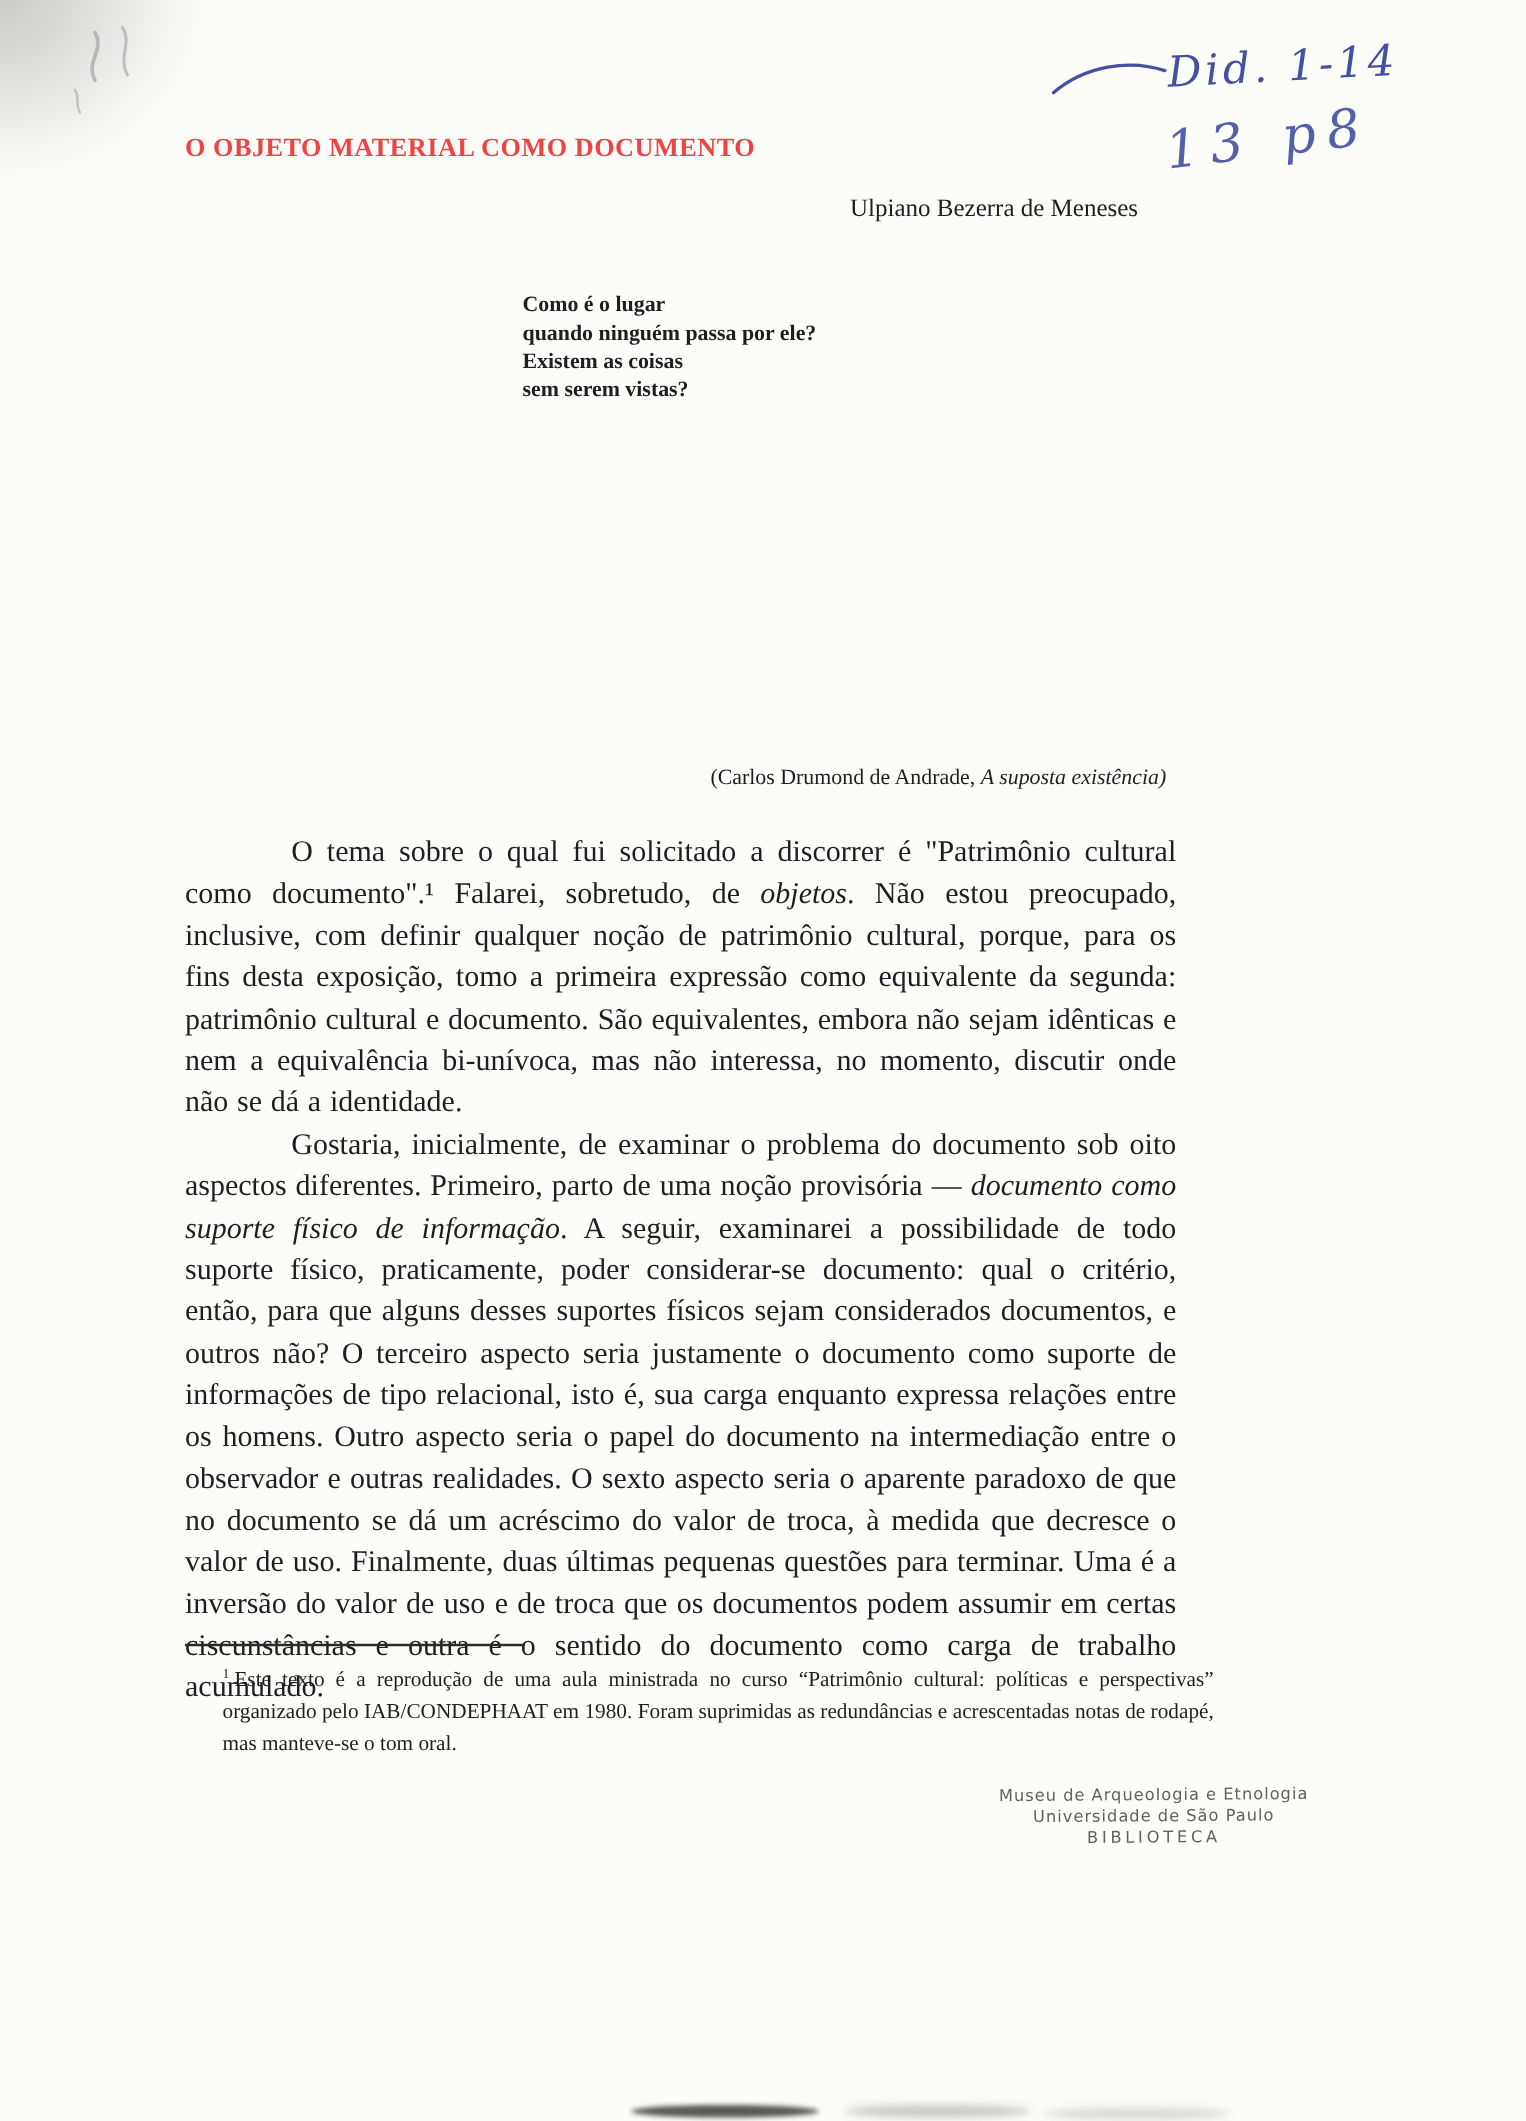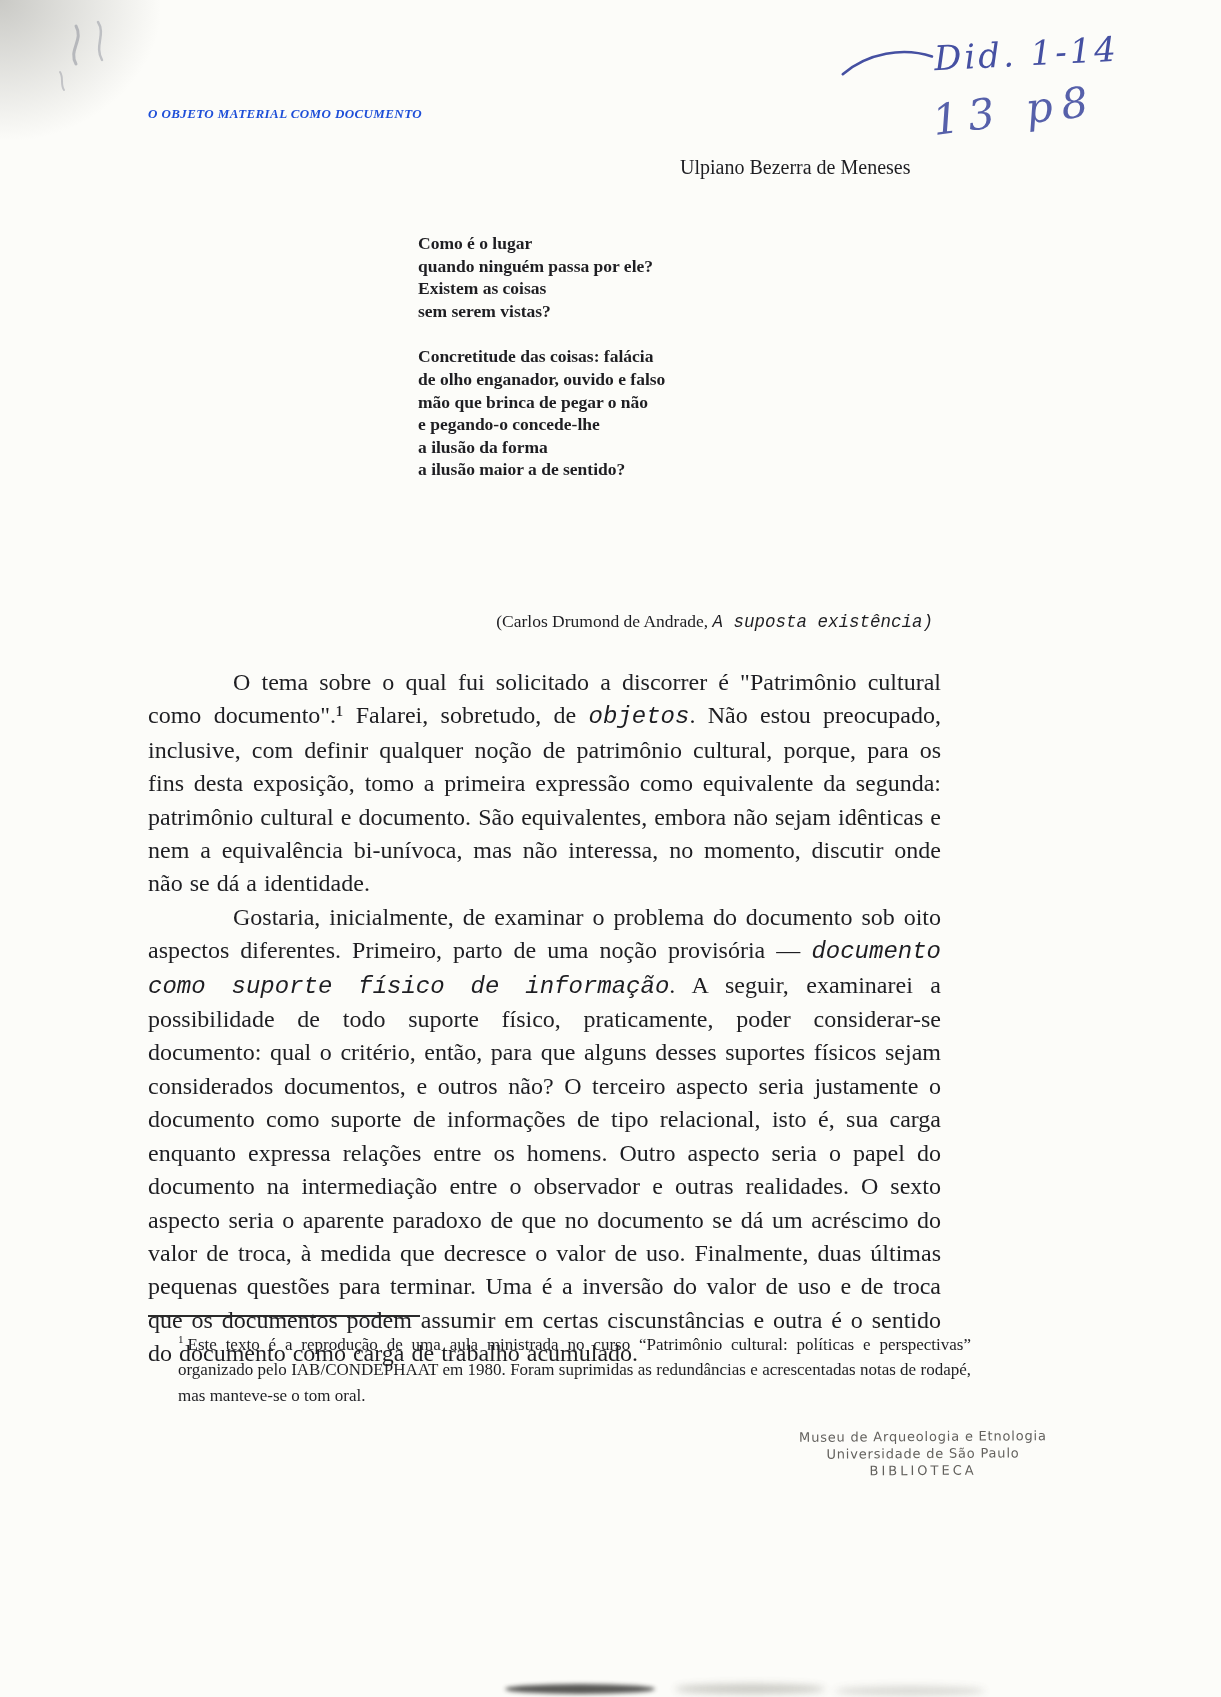--- a/index.html
+++ b/index.html
@@ -40,34 +40,33 @@
   }
   .hw1 svg { margin-right: -2px; }
   .hw2 {
     left: 932px; top: 86px; font-size: 42px; letter-spacing: 9px;
     transform: rotate(-7deg); opacity: 0.9;
   }
 
   
   .title {
     position: absolute; left: 148px; top: 106px;
-    font-size: 13px; font-weight: bold; letter-spacing: 0.4px; color: #1d4ed8;
+    font-size: 21px; font-weight: bold; letter-spacing: 0.4px; color: #ef4444;
     margin: 0;
-    font-style: italic;
   }
   .author { position: absolute; left: 680px; top: 156px; font-size: 20px; }
 
   
   .poem { position: absolute; left: 418px; top: 232px; font-size: 17.5px; line-height: 22.6px; font-weight: bold; }
   .stanza { margin-bottom: 23px; }
   .attribution {
     position: absolute; left: 418px; top: 611px; width: 515px;
     text-align: right; font-size: 17.5px;
   }
-  .it { font-style: italic; font-family: Liberation Mono, monospace; }
+  .it { font-style: italic; }
 
   
   .body-text {
     position: absolute; left: 148px; top: 666px; width: 793px;
     font-size: 24px; line-height: 33.4px; text-align: justify; word-spacing: 1px;
   }
   .para { margin: 0; text-indent: 85px; }
 
   
   .footnote-rule { position: absolute; left: 148px; top: 1315px; width: 272px; height: 2px; background: #2a2a2a; }
@@ -114,28 +113,20 @@
 
   <div class="author">Ulpiano Bezerra de Meneses</div>
 
   <div class="poem" id="poem">
       <div class="stanza">
         <div>Como é o lugar</div>
         <div>quando ninguém passa por ele?</div>
         <div>Existem as coisas</div>
         <div>sem serem vistas?</div>
       </div>
-      <div class="stanza">
-        <div>Concretitude das coisas: falácia</div>
-        <div>de olho enganador, ouvido e falso</div>
-        <div>mão que brinca de pegar o não</div>
-        <div>e pegando-o concede-lhe</div>
-        <div>a ilusão da forma</div>
-        <div>a ilusão maior a de sentido?</div>
-      </div>
     </div>
 
   <div class="attribution" id="attribution"><span>(Carlos Drumond de Andrade, </span><span class="it">A suposta existência)</span></div>
 
   <div class="body-text" id="body-text">
       <p class="para"><span>O tema sobre o qual fui solicitado a discorrer é "Patrimônio cultural como documento".¹ Falarei, sobretudo, de </span><span class="it">objetos</span><span>. Não estou preocupado, inclusive, com definir qualquer noção de patrimônio cultural, porque, para os fins desta exposição, tomo a primeira expressão como equivalente da segunda: patrimônio cultural e documento. São equivalentes, embora não sejam idênticas e nem a equivalência bi-unívoca, mas não interessa, no momento, discutir onde não se dá a identidade.</span></p>
       <p class="para"><span>Gostaria, inicialmente, de examinar o problema do documento sob oito aspectos diferentes. Primeiro, parto de uma noção provisória — </span><span class="it">documento como suporte físico de informação</span><span>. A seguir, examinarei a possibilidade de todo suporte físico, praticamente, poder considerar-se documento: qual o critério, então, para que alguns desses suportes físicos sejam considerados documentos, e outros não? O terceiro aspecto seria justamente o documento como suporte de informações de tipo relacional, isto é, sua carga enquanto expressa relações entre os homens. Outro aspecto seria o papel do documento na intermediação entre o observador e outras realidades. O sexto aspecto seria o aparente paradoxo de que no documento se dá um acréscimo do valor de troca, à medida que decresce o valor de uso. Finalmente, duas últimas pequenas questões para terminar. Uma é a inversão do valor de uso e de troca que os documentos podem assumir em certas ciscunstâncias e outra é o sentido do documento como carga de trabalho acumulado.</span></p>
     </div>
 
   <div class="footnote-rule"></div>

